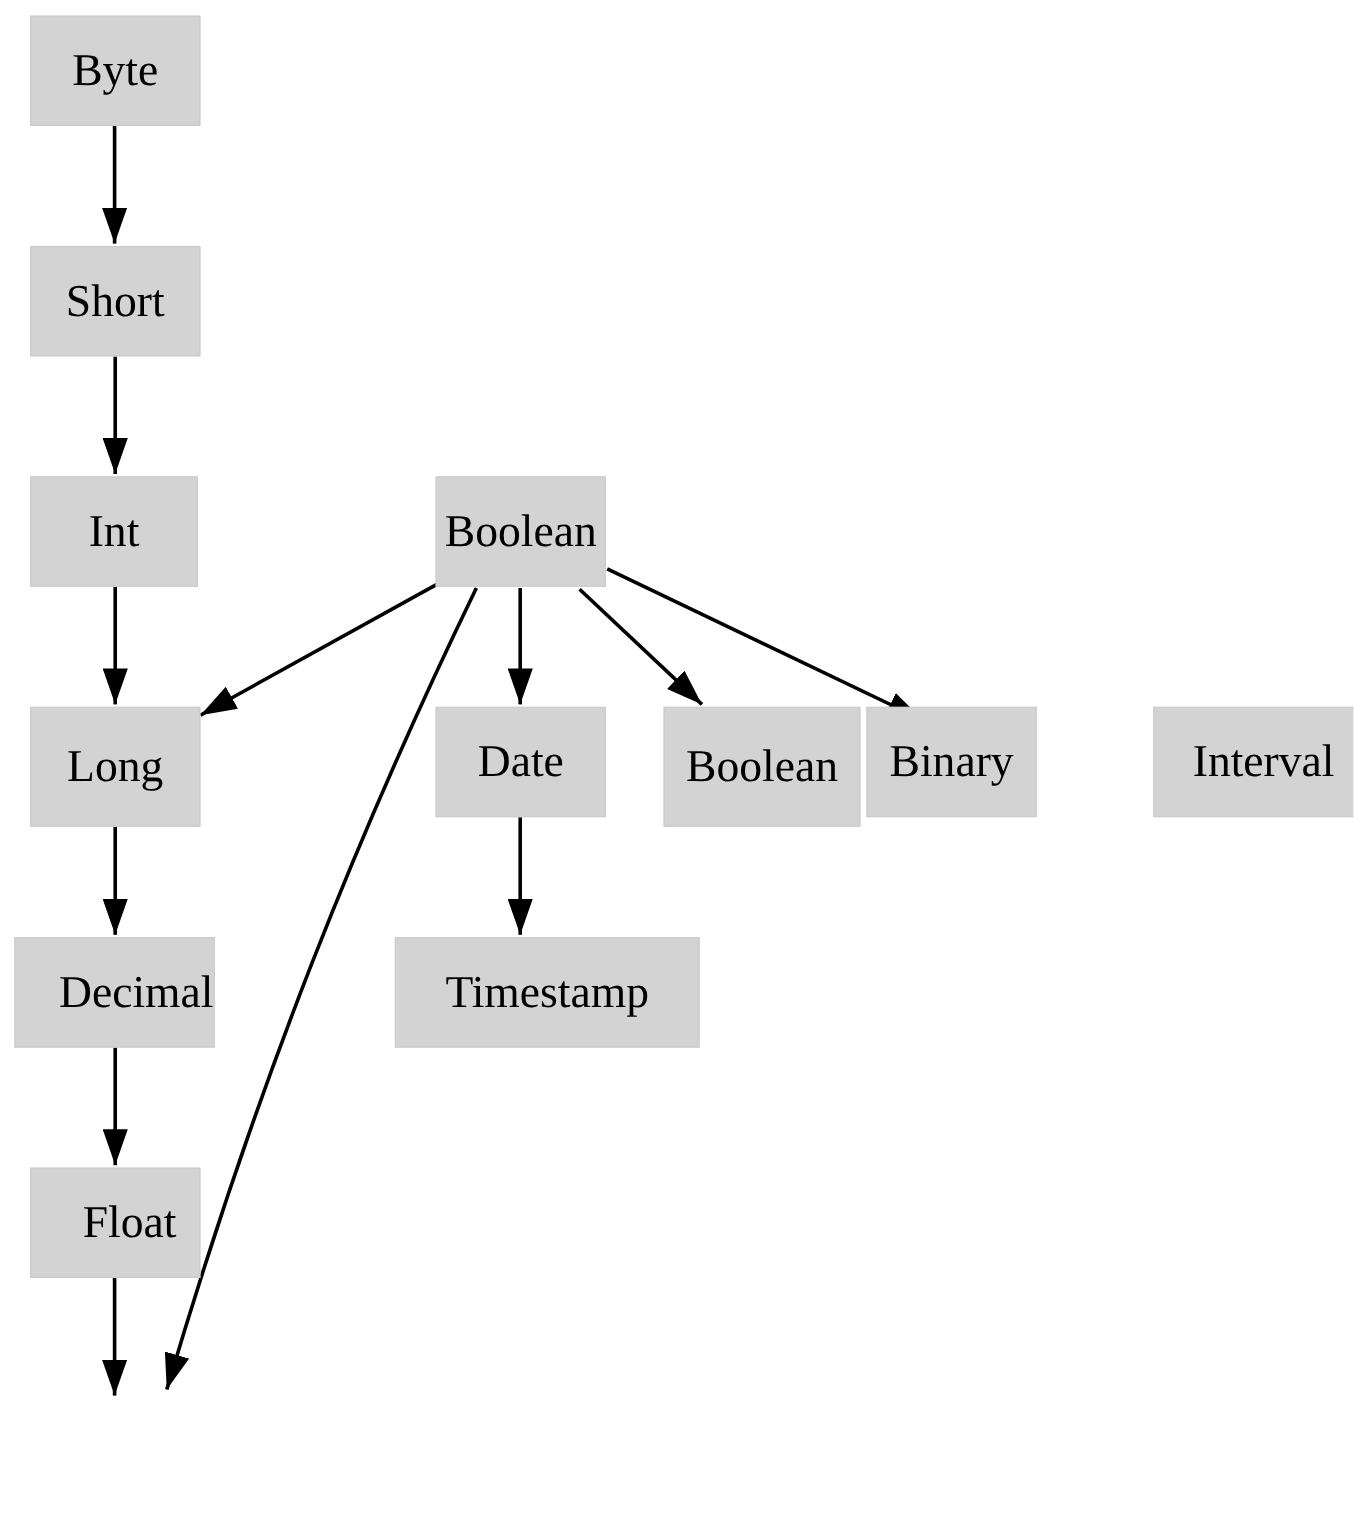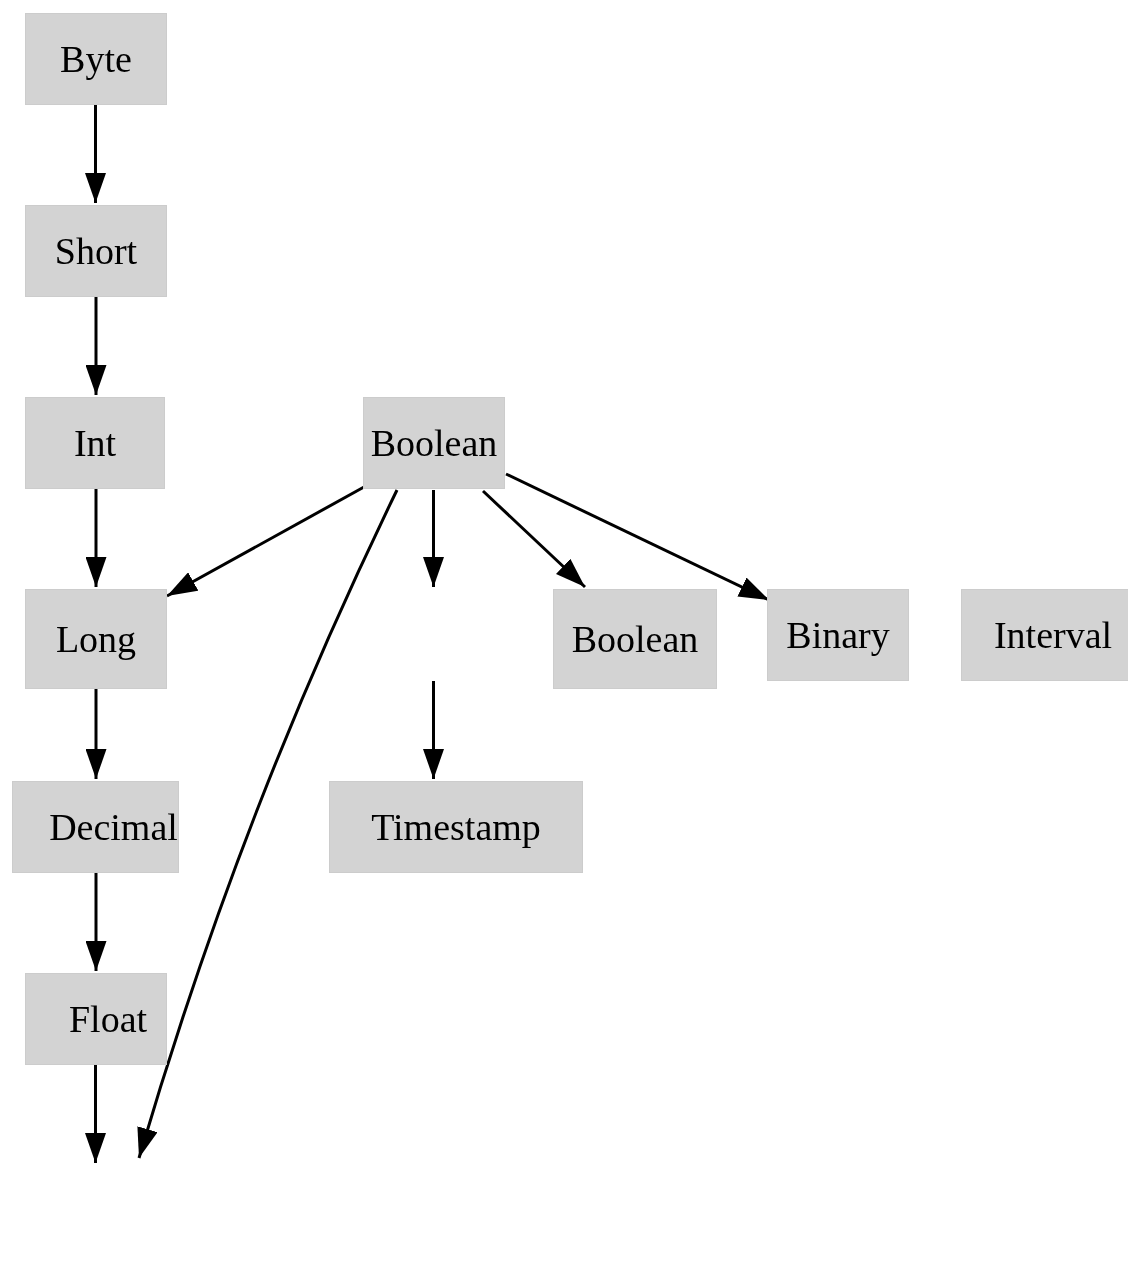--- a/index.html
+++ b/index.html
@@ -80,24 +80,27 @@
     </div>
     <div class="node" style="left: 25px; top: 397px; width: 140px; height: 92px;">
       <span>Int</span>
     </div>
     <div class="node" style="left: 363px; top: 397px; width: 142px; height: 92px;">
       <span>Boolean</span>
     </div>
     <div class="node" style="left: 25px; top: 589px; width: 142px; height: 100px;">
       <span>Long</span>
     </div>
+    <div class="node" style="left: 363px; top: 589px; width: 142px; height: 92px;">
+      <span>Date</span>
+    </div>
     <div class="node" style="left: 553px; top: 589px; width: 164px; height: 100px;">
       <span>Boolean</span>
     </div>
-    <div class="node" style="left: 767px; top: 589px; width: 142px; height: 92px;">
+    <div class="node" style="left: 722px; top: 589px; width: 142px; height: 92px;">
       <span>Binary</span>
     </div>
     <div class="node" style="left: 961px; top: 589px; width: 184px; height: 92px;">
       <span>Interval</span>
     </div>
     <div class="node" style="left: 12px; top: 781px; width: 167px; height: 92px; padding-left: 36px;">
       <span>Decimal</span>
     </div>
     <div class="node" style="left: 329px; top: 781px; width: 254px; height: 92px;">
       <span>Timestamp</span>

